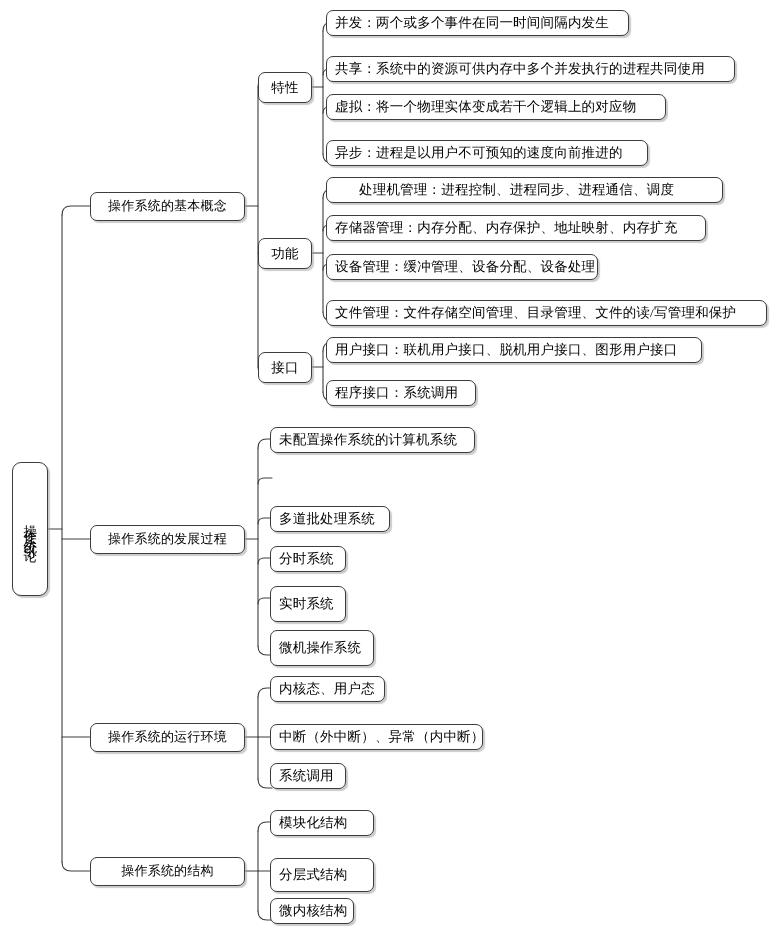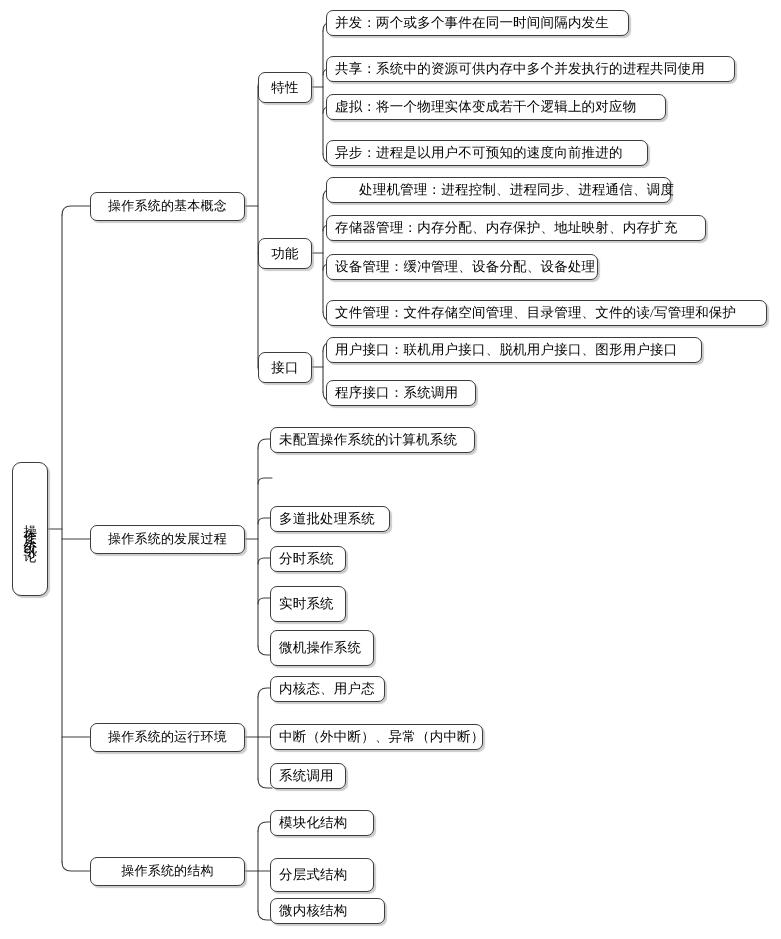--- a/index.html
+++ b/index.html
@@ -127,35 +127,35 @@
 
   <div class="node lvl2" style="left:258px; top:72px; width:54px; height:31px;text-align:right;">特性</div>
   <div class="node lvl2" style="left:258px; top:238px; width:54px; height:31px;">功能</div>
   <div class="node lvl2" style="left:258px; top:352px; width:54px; height:31px;">接口</div>
 
   <div class="node lvl3" style="left:326px; top:10px; width:303px; height:26px;">并发：两个或多个事件在同一时间间隔内发生</div>
   <div class="node lvl3" style="left:326px; top:56px; width:409px; height:26px;">共享：系统中的资源可供内存中多个并发执行的进程共同使用</div>
   <div class="node lvl3" style="left:326px; top:94px; width:340px; height:26px;">虚拟：将一个物理实体变成若干个逻辑上的对应物</div>
   <div class="node lvl3" style="left:326px; top:140px; width:322px; height:26px;">异步：进程是以用户不可预知的速度向前推进的</div>
 
-  <div class="node lvl3" style="left:326px; top:177px; width:345px; height:26px;padding-left:32px;">处理机管理：进程控制、进程同步、进程通信、调度</div>
+  <div class="node lvl3" style="left:326px; top:177px; width:397px; height:26px;padding-left:32px;">处理机管理：进程控制、进程同步、进程通信、调度</div>
   <div class="node lvl3" style="left:326px; top:215px; width:380px; height:26px;">存储器管理：内存分配、内存保护、地址映射、内存扩充</div>
   <div class="node lvl3" style="left:326px; top:300px; width:441px; height:26px;">文件管理：文件存储空间管理、目录管理、文件的读/写管理和保护</div>
   <div class="node lvl3" style="left:326px; top:254px; width:272px; height:26px;">设备管理：缓冲管理、设备分配、设备处理</div>
 
   <div class="node lvl3" style="left:326px; top:337px; width:376px; height:26px;">用户接口：联机用户接口、脱机用户接口、图形用户接口</div>
   <div class="node lvl3" style="left:326px; top:380px; width:150px; height:26px;">程序接口：系统调用</div>
 
   <div class="node lvl3" style="left:270px; top:427px; width:205px; height:26px;">未配置操作系统的计算机系统</div>
   <div class="node lvl3" style="left:270px; top:506px; width:120px; height:26px;">多道批处理系统</div>
   <div class="node lvl3" style="left:270px; top:546px; width:76px; height:26px;">分时系统</div>
   <div class="node lvl3" style="left:270px; top:586px; width:76px; height:36px;">实时系统</div>
   <div class="node lvl3" style="left:270px; top:630px; width:104px; height:36px;">微机操作系统</div>
 
   <div class="node lvl3" style="left:270px; top:676px; width:115px; height:26px;">内核态、用户态</div>
   <div class="node lvl3" style="left:270px; top:724px; width:213px; height:26px;">中断（外中断）、异常（内中断）</div>
   <div class="node lvl3" style="left:270px; top:763px; width:76px; height:26px;">系统调用</div>
 
   <div class="node lvl3" style="left:270px; top:810px; width:104px; height:26px;">模块化结构</div>
   <div class="node lvl3" style="left:270px; top:858px; width:104px; height:34px;">分层式结构</div>
-  <div class="node lvl3" style="left:270px; top:898px; width:115px; height:26px;">微内核结构</div>
+  <div class="node lvl3" style="left:270px; top:898px; width:84px; height:26px;">微内核结构</div>
 
 </div>
 
 </body></html>

